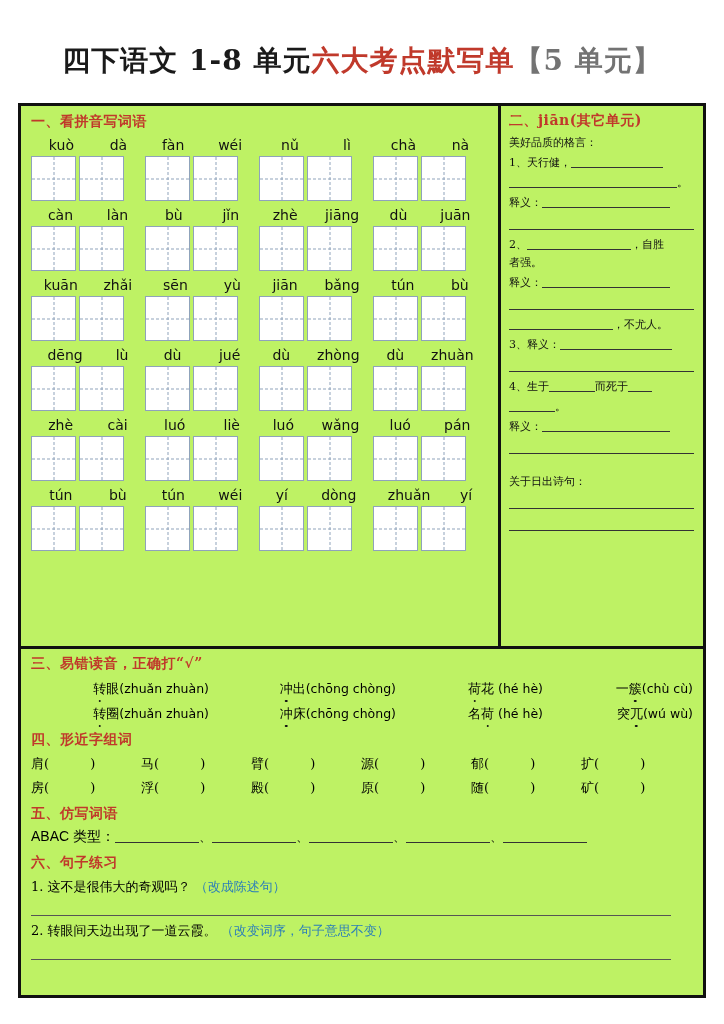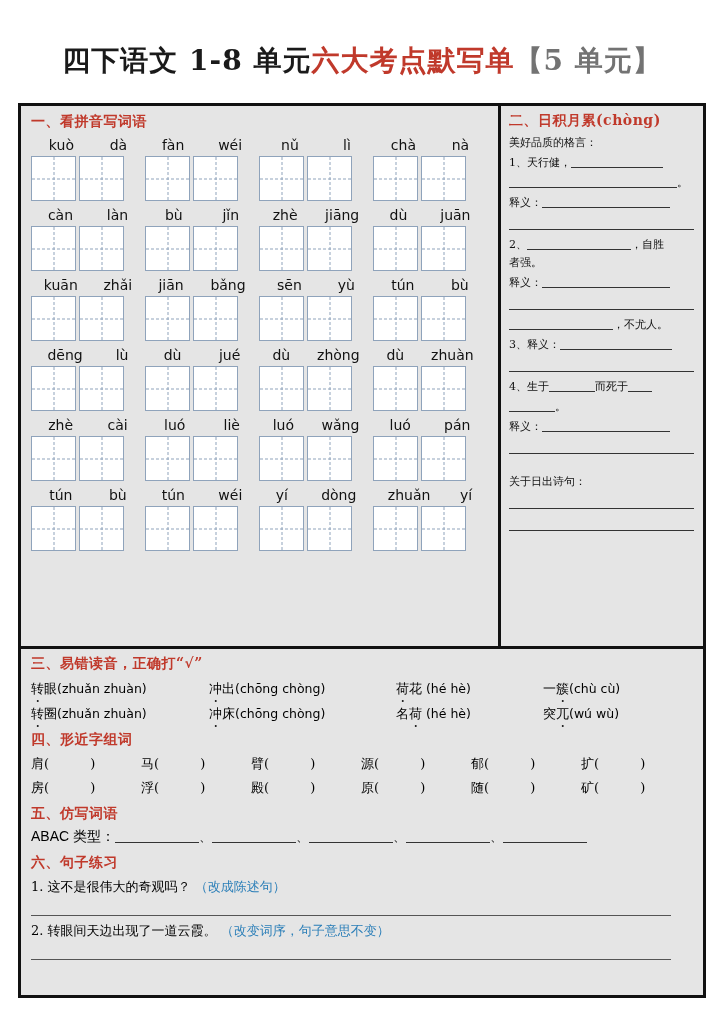--- a/index.html
+++ b/index.html
@@ -20,21 +20,21 @@
   }
   .t-black { color:#1a1a1a; }
   .t-red   { color:#c0392b; }
   .t-blue  { color:#737373; }
 
   
   .frame {
     position:absolute; left:18px; top:103px;
     width:688px; height:895px;
     border:3px solid #111;
-    background:#e5e5e5;
+    background:#bef264;
   }
   
   .top-area { position:absolute; left:0; top:0; width:100%; height:540px; }
   .col-left  { position:absolute; left:0; top:0; width:480px; height:540px;
                border-right:3px solid #111; }
   .col-right { position:absolute; left:480px; top:0; right:0; height:540px; padding:6px 8px 0 8px; }
 
   
   .hrule { position:absolute; left:0; width:100%; border-top:3px solid #111; }
 
@@ -74,21 +74,21 @@
   .r2-body {
     font-family:"DejaVu Serif","Liberation Serif",serif;
     font-size:11px; color:#111; line-height:1.0;
   }
   .r-line { margin-top:7px; white-space:nowrap; }
   .blank { display:inline-block; border-bottom:1.3px solid #333; vertical-align:-2px; }
   .fullrule { display:block; border-bottom:1.3px solid #333; width:185px; height:13px; margin-top:9px; }
 
   
   .lower { position:absolute; left:0; top:543px; right:0; bottom:0; padding:6px 10px 0 10px; }
-  .s3-row { display:flex; margin-top:7px; }
+  .s3-row { display:flex; margin-top:7px;text-align:right; }
   .s3-item { white-space:nowrap; font-size:13px;
              font-family:"DejaVu Serif","Liberation Serif",serif; }
   .s3-c1 { width:178px; } .s3-c2 { width:187px; } .s3-c3 { width:147px; } .s3-c4 { width:150px; }
   .dotted { position:relative; display:inline-block; }
   .dotted::after {
     content:"";
     position:absolute; left:50%; bottom:-4px;
     width:2.5px; height:2.5px; border-radius:50%;
     background:#111; transform:translateX(-50%);
   }
@@ -216,32 +216,32 @@
                     <span>kuān</span>
                     <span>zhǎi</span>
                   </div>
                   <div class="py-boxes">
                     <div class="tzg"></div>
                     <div class="tzg"></div>
                   </div>
                 </div>
                 <div class="py-group">
                   <div class="py-labels">
+                    <span>sēn</span>
+                    <span>yù</span>
+                  </div>
+                  <div class="py-boxes">
+                    <div class="tzg"></div>
+                    <div class="tzg"></div>
+                  </div>
+                </div>
+                <div class="py-group">
+                  <div class="py-labels">
                     <span>jiān</span>
                     <span>bǎng</span>
-                  </div>
-                  <div class="py-boxes">
-                    <div class="tzg"></div>
-                    <div class="tzg"></div>
-                  </div>
-                </div>
-                <div class="py-group">
-                  <div class="py-labels">
-                    <span>sēn</span>
-                    <span>yù</span>
                   </div>
                   <div class="py-boxes">
                     <div class="tzg"></div>
                     <div class="tzg"></div>
                   </div>
                 </div>
                 <div class="py-group">
                   <div class="py-labels">
                     <span>tún</span>
                     <span>bù</span>
@@ -376,21 +376,21 @@
                     <div class="tzg"></div>
                     <div class="tzg"></div>
                   </div>
                 </div>
               </div>
             </div>
         </div>
       </div>
 
       <div class="col-right">
-        <div class="sec-title">二、日积月累(chòng)</div>
+        <div class="sec-title">二、jiān(其它单元)</div>
         <div class="r2-body">
           <div class="r-line">美好品质的格言：</div>
 
           <div class="r-line">
             <span>1、天行健，</span><span class="blank" style="width:92px;height:13px"></span>
           </div>
           <div class="r-line">
             <span class="blank" style="width:168px;height:13px"></span><span>。</span>
           </div>
           <div class="r-line">

